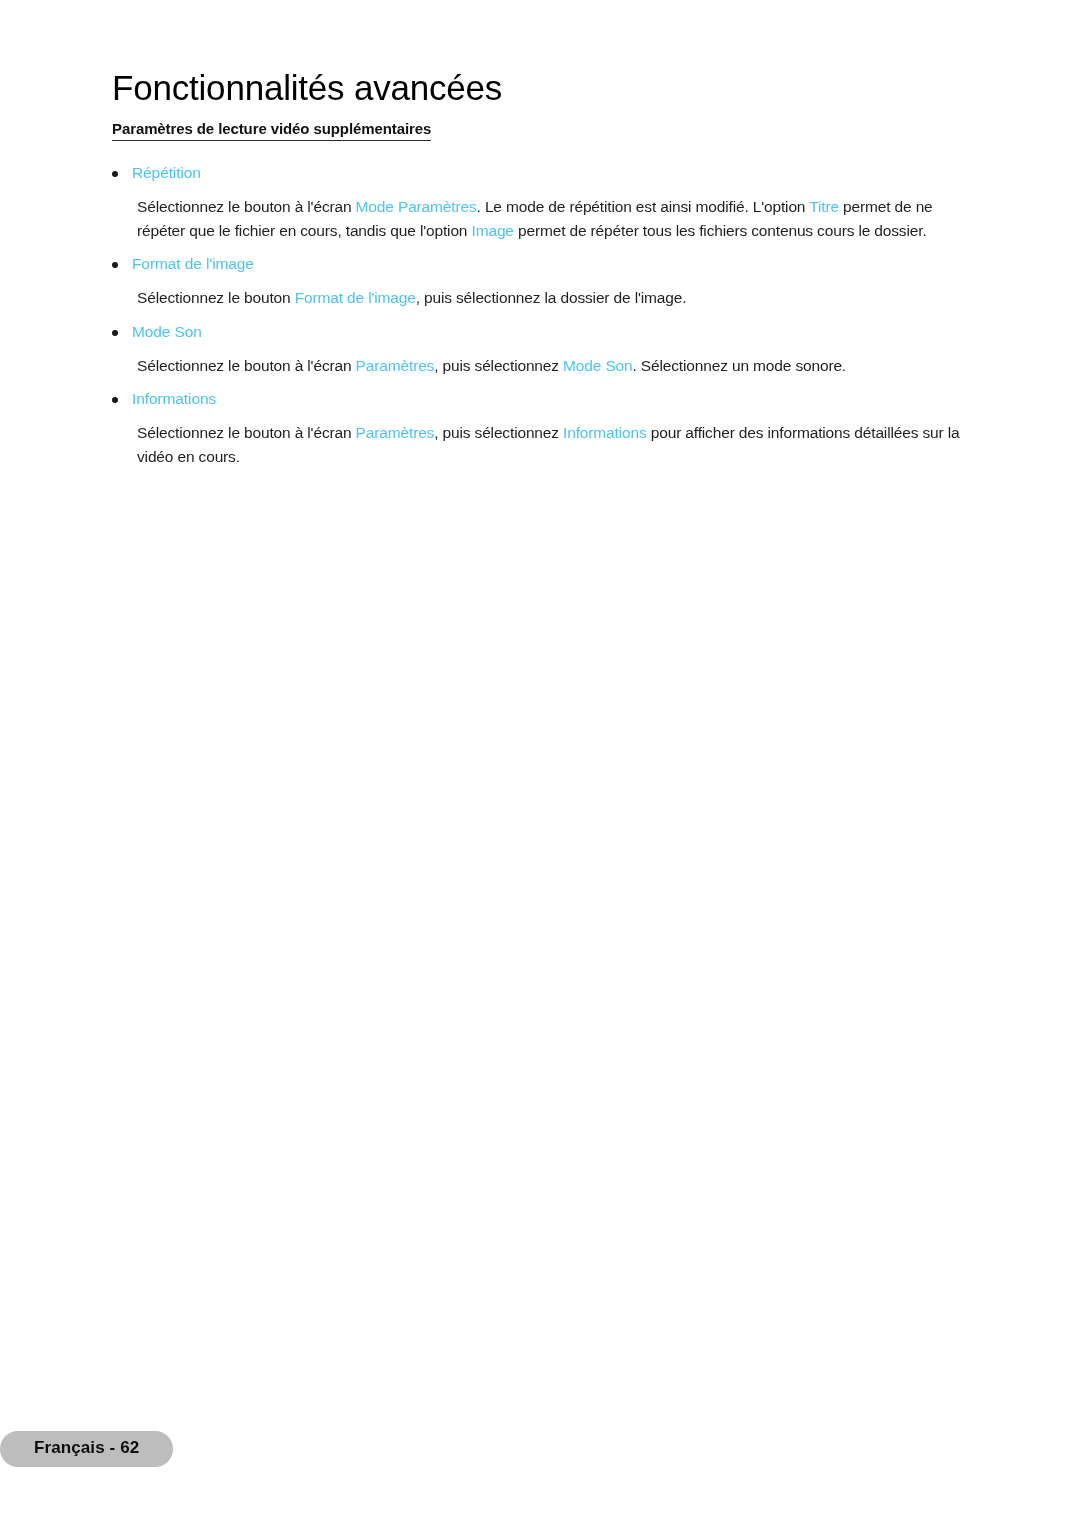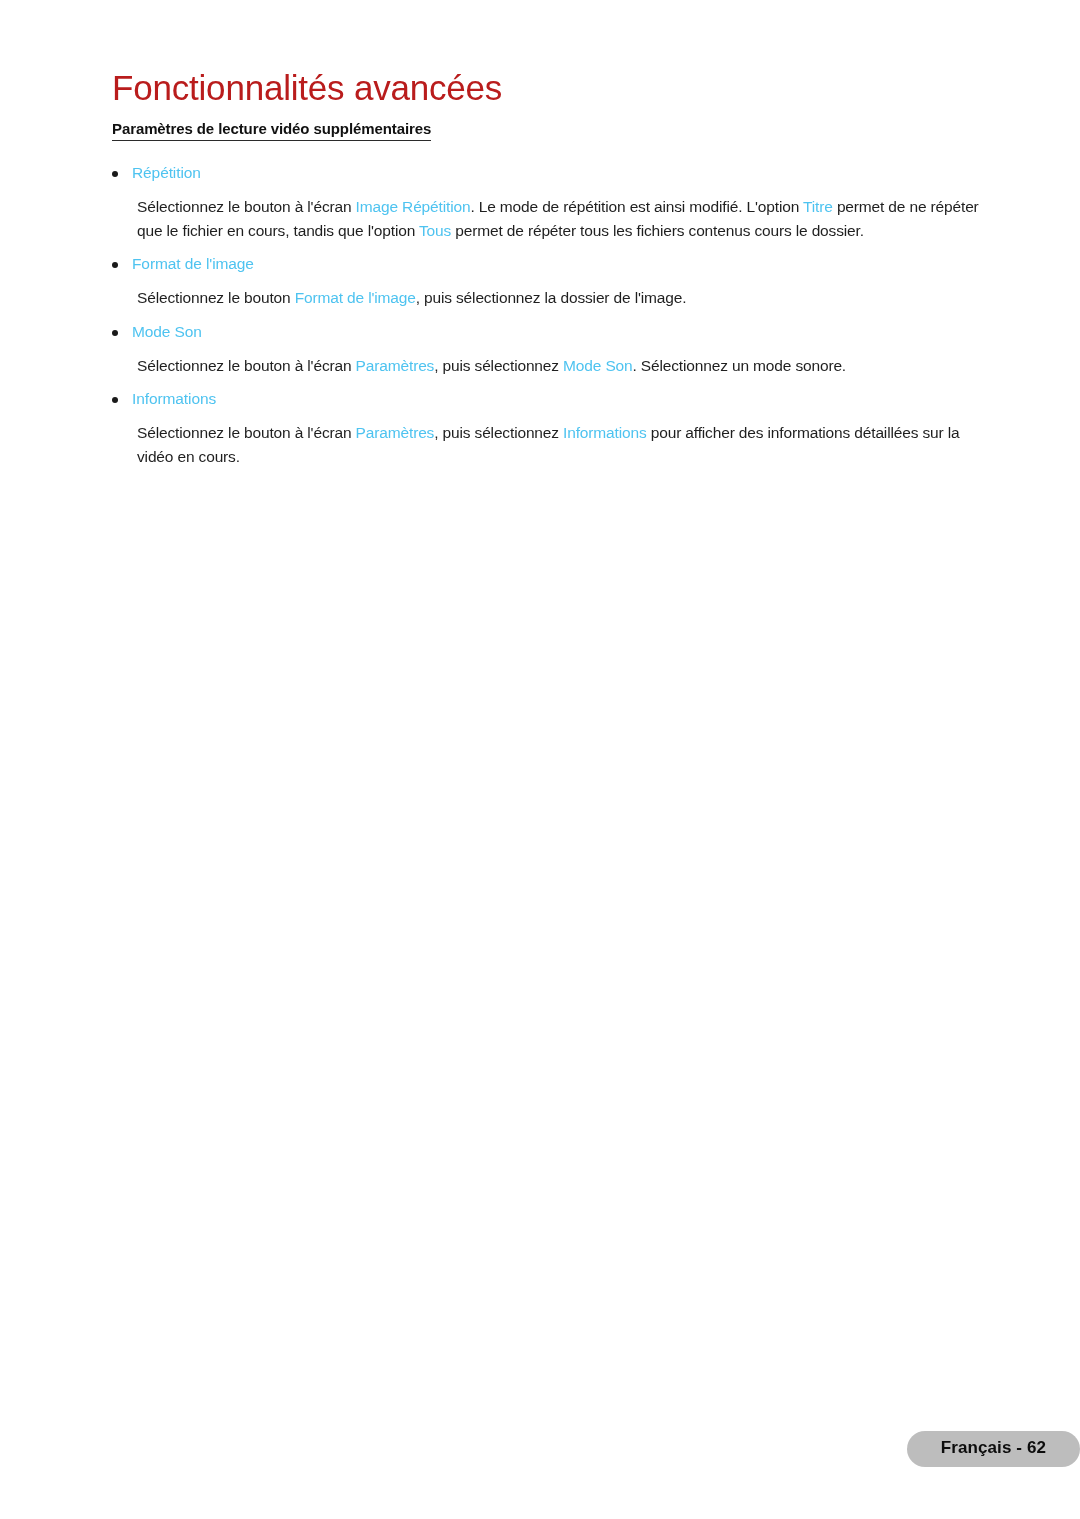--- a/index.html
+++ b/index.html
@@ -31,21 +31,21 @@
     top: 0;
     width: 868px;
   }
 
   .doc-title {
     margin: 0;
     padding-top: 68px;
     font-size: 35px;
     font-weight: 300;
     letter-spacing: -0.2px;
-    color: #b91c1c;
+    color: #000000;
     line-height: 1.12;
     white-space: nowrap;
   }
 
   .doc-subtitle-wrap {
     margin-top: 13px;
   }
   .doc-subtitle {
     display: inline-block;
     margin: 0;
@@ -107,21 +107,21 @@
   .hl {
     color: #4ec3f0;
   }
 
   
   .footer {
     position: absolute;
     left: 0;
     top: 1431px;
     width: 1080px;
-    text-align: right;
+    text-align: left;
   }
   .page-badge {
     display: inline-block;
     background: #bdbdbd;
     color: #0d0d0d;
     font-size: 17px;
     font-weight: bold;
     letter-spacing: 0.1px;
     padding: 8px 34px 9px 34px;
     border-radius: 19px;
@@ -141,21 +141,21 @@
       <h2 class="doc-subtitle">Paramètres de lecture vidéo supplémentaires</h2>
     </div>
 
     <div class="sections">
 
       <div class="section">
         <div class="bullet-row">
           <span class="bullet-dot"></span>
           <span class="bullet-label">Répétition</span>
         </div>
-        <p class="para"><span>Sélectionnez le bouton à l'écran </span><span class="hl">Image Répétition</span><span>. Le mode de répétition est ainsi modifié. L'option </span><span class="hl">Titre</span><span> permet de ne répéter que le fichier en cours, tandis que l'option </span><span class="hl">Tous</span><span> permet de répéter tous les fichiers contenus cours le dossier.</span></p>
+        <p class="para"><span>Sélectionnez le bouton à l'écran </span><span class="hl">Mode Paramètres</span><span>. Le mode de répétition est ainsi modifié. L'option </span><span class="hl">Titre</span><span> permet de ne répéter que le fichier en cours, tandis que l'option </span><span class="hl">Image</span><span> permet de répéter tous les fichiers contenus cours le dossier.</span></p>
       </div>
 
       <div class="section">
         <div class="bullet-row">
           <span class="bullet-dot"></span>
           <span class="bullet-label">Format de l'image</span>
         </div>
         <p class="para"><span>Sélectionnez le bouton </span><span class="hl">Format de l'image</span><span>, puis sélectionnez la dossier de l'image.</span></p>
       </div>
 

